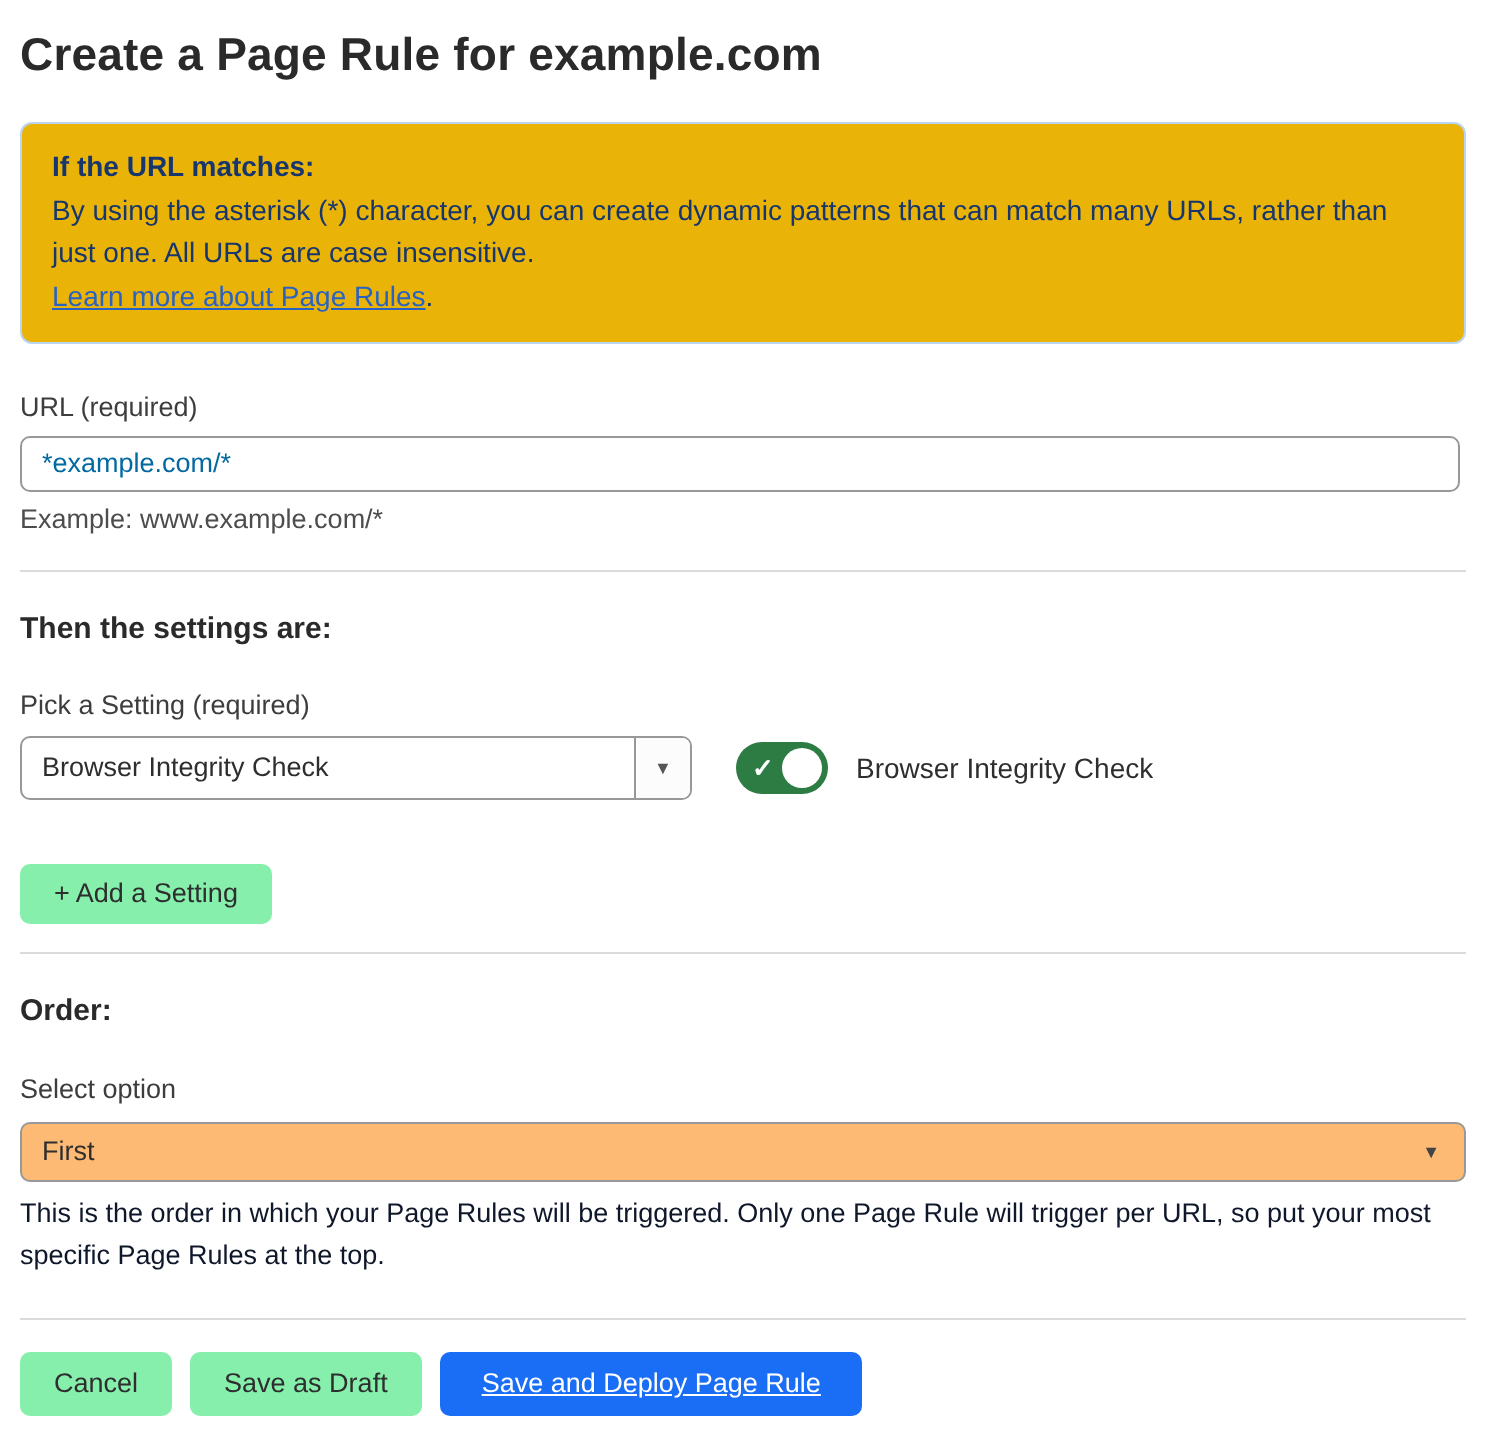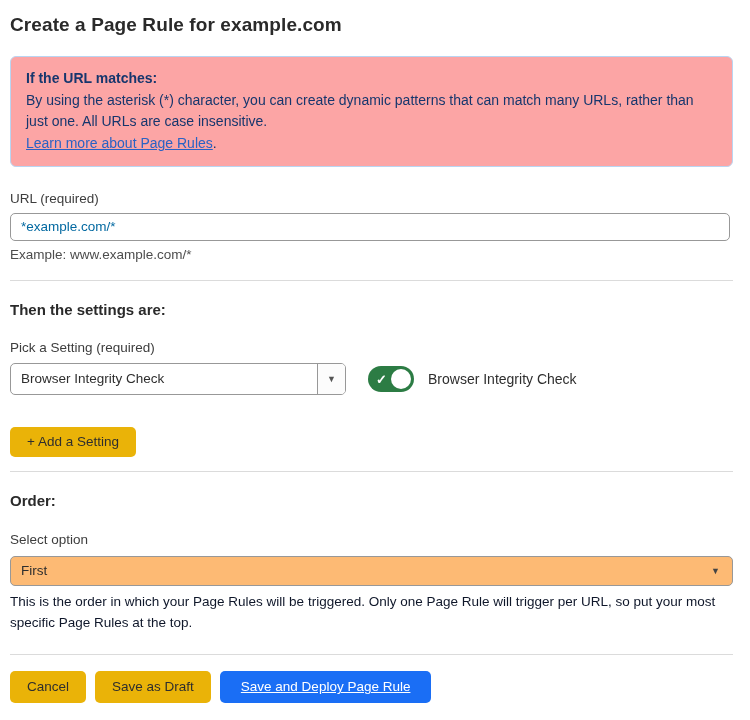--- a/index.html
+++ b/index.html
@@ -6,29 +6,29 @@
   html, body { background: #ffffff; }
   body {
     width: 750px; height: 720px;
     font-family: "Liberation Sans", sans-serif;
     color: #333333;
     overflow: hidden;
   }
   .page { padding: 14px 17px 0 10px; }
 
   .page-title {
-    font-size: 19px;
+    font-size: 23px;
     font-weight: 700;
     color: #2a2a2a;
     letter-spacing: 0.1px;
     margin-bottom: 20px;
   }
 
   .info-box {
-    background: #fca5a5;
+    background: #eab308;
     border: 1px solid #b9d5f2;
     border-radius: 6px;
     padding: 11px 15px;
     color: #16366d;
     font-size: 14px;
     line-height: 1.55;
     margin-bottom: 24px;
   }
   .info-heading { font-weight: 700; }
   .info-link { color: #2a62c4; text-decoration: underline; cursor: pointer; text-align: right; }
@@ -157,21 +157,21 @@
     justify-content: center;
     border: none;
     border-radius: 5px;
     font-family: "Liberation Sans", sans-serif;
     font-size: 13.5px;
     cursor: pointer;
     height: 32px;
     padding: 0 17px;
   }
   .btn-gray {
-    background: #eab308;
+    background: #86efac;
     color: #2e2e2e;
   }
   .btn-blue {
     background: #1a6ef5;
     color: #ffffff;
     padding: 0 21px;
     text-decoration: underline;
   }
   .add-setting-btn {
     margin-top: 32px;

